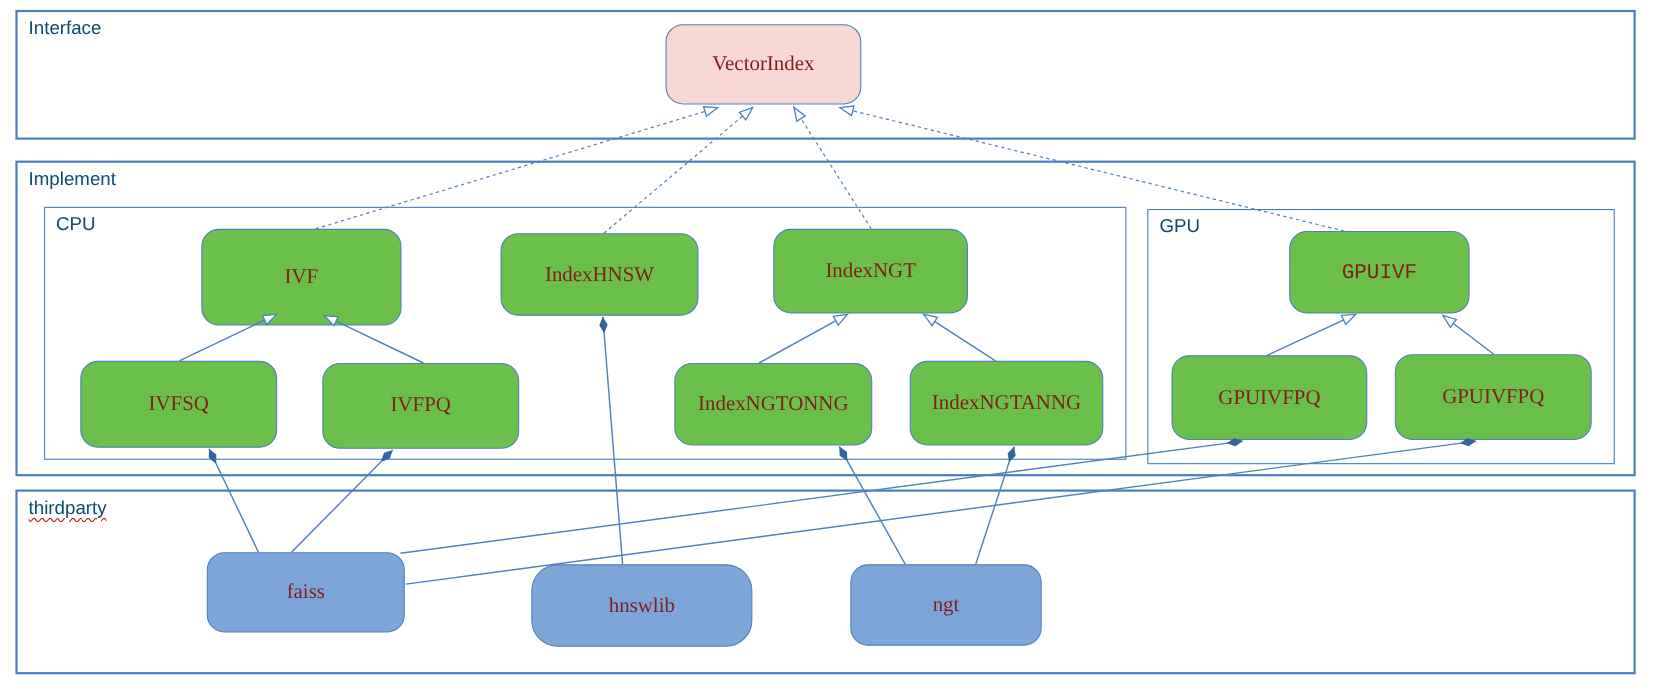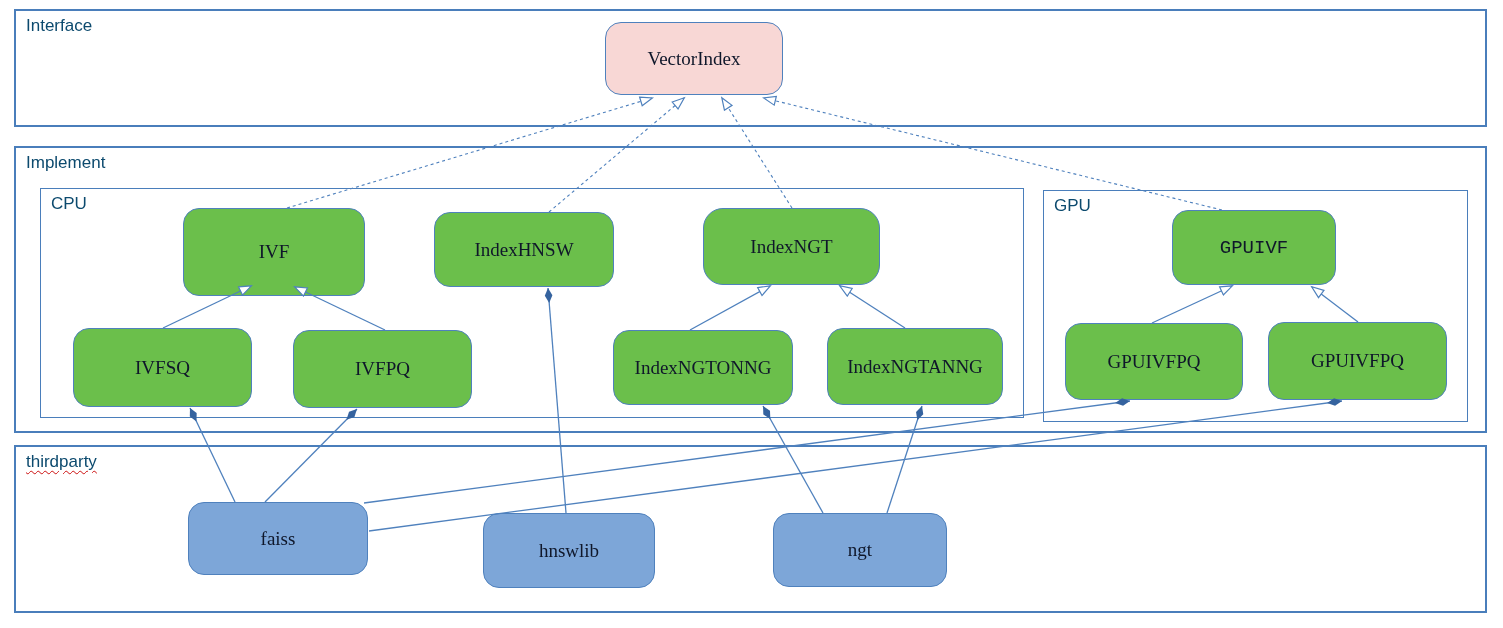--- a/index.html
+++ b/index.html
@@ -36,21 +36,21 @@
   .node {
     position: absolute;
     box-sizing: border-box;
     display: flex;
     align-items: center;
     justify-content: center;
     border-radius: 16px;
     border: 1.6px solid #4f81bd;
     font-family: "Liberation Serif", serif;
     font-size: 19px;
-    color: #0f172a;
+    color: #7f1d1d;
     text-align: center;
   }
   .node.impl      { background: #6bbf4b; }
   .node.interface { background: #f8d7d5; }
   .node.lib       { background: #7da6d8; }
   .node .node-label { pointer-events: none; }
   svg.edge-layer {
     position: absolute;
     left: 0; top: 0;
     pointer-events: none;
@@ -77,24 +77,24 @@
         <span class="group-label misspell">thirdparty</span>
       </div>
     </div>
   <div id="nodes">
       <div class="node interface" style="left: 605px; top: 22px; width: 178px; height: 73px;">
         <span class="node-label">VectorIndex</span>
       </div>
       <div class="node impl" style="left: 183px; top: 208px; width: 182px; height: 88px;">
         <span class="node-label">IVF</span>
       </div>
-      <div class="node impl" style="left: 434px; top: 212px; width: 180px; height: 75px;">
+      <div class="node impl" style="left: 455px; top: 212px; width: 180px; height: 75px;">
         <span class="node-label">IndexHNSW</span>
       </div>
-      <div class="node impl" style="left: 703px; top: 208px; width: 177px; height: 77px; border-radius: 20px;">
+      <div class="node impl" style="left: 703px; top: 208px; width: 177px; height: 77px;">
         <span class="node-label">IndexNGT</span>
       </div>
       <div class="node impl" style="left: 73px; top: 328px; width: 179px; height: 79px;">
         <span class="node-label">IVFSQ</span>
       </div>
       <div class="node impl" style="left: 293px; top: 330px; width: 179px; height: 78px;">
         <span class="node-label">IVFPQ</span>
       </div>
       <div class="node impl" style="left: 613px; top: 330px; width: 180px; height: 75px;">
         <span class="node-label">IndexNGTONNG</span>
@@ -107,21 +107,21 @@
       </div>
       <div class="node impl" style="left: 1065px; top: 323px; width: 178px; height: 77px;">
         <span class="node-label">GPUIVFPQ</span>
       </div>
       <div class="node impl" style="left: 1268px; top: 322px; width: 179px; height: 78px;">
         <span class="node-label">GPUIVFPQ</span>
       </div>
       <div class="node lib" style="left: 188px; top: 502px; width: 180px; height: 73px;">
         <span class="node-label">faiss</span>
       </div>
-      <div class="node lib" style="left: 483px; top: 513px; width: 172px; height: 75px;">
+      <div class="node lib" style="left: 483px; top: 513px; width: 201px; height: 75px; border-radius: 24px;">
         <span class="node-label">hnswlib</span>
       </div>
       <div class="node lib" style="left: 773px; top: 513px; width: 174px; height: 74px;">
         <span class="node-label">ngt</span>
       </div>
     </div>
   <svg id="edges" class="edge-layer" width="1503" height="628" viewBox="0 0 1503 628" xmlns="http://www.w3.org/2000/svg">
     <defs>
       <marker id="tri" markerUnits="userSpaceOnUse" markerWidth="15" markerHeight="12" refX="12.6" refY="5.5" orient="auto">
         <path d="M1,1 L13,5.5 L1,10 Z" fill="#ffffff" stroke="#4f81bd" stroke-width="1.2"></path>

